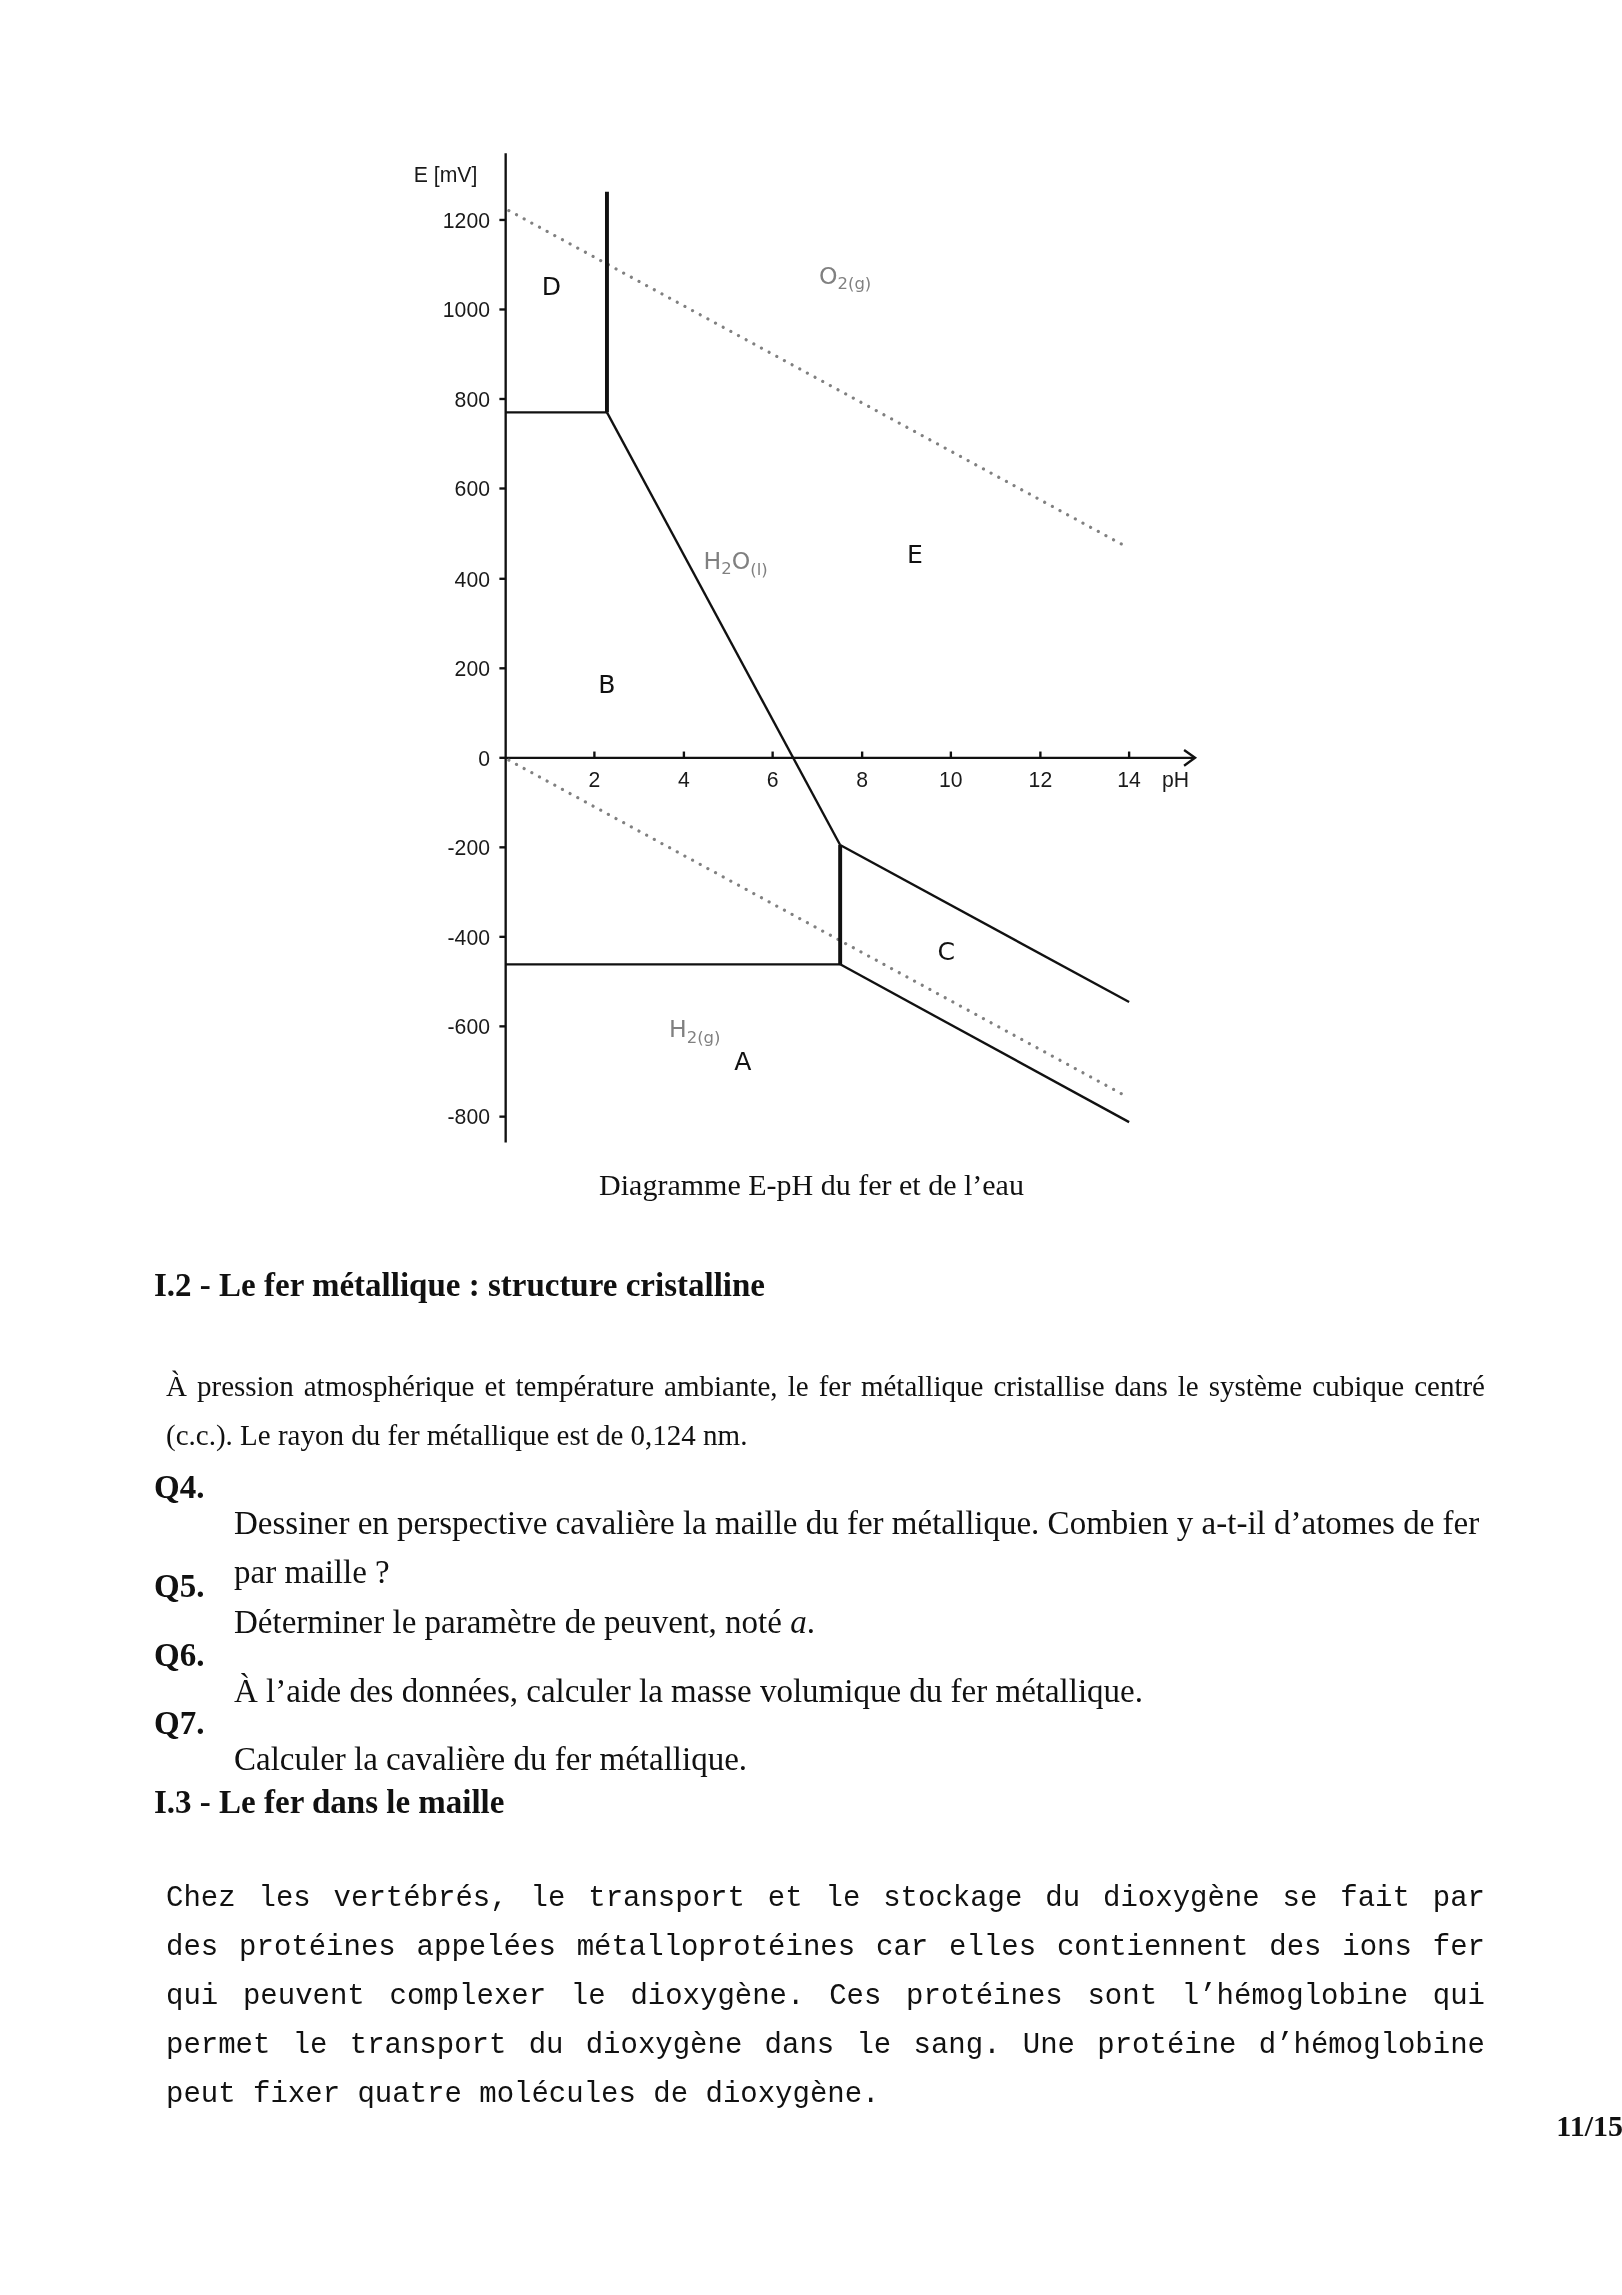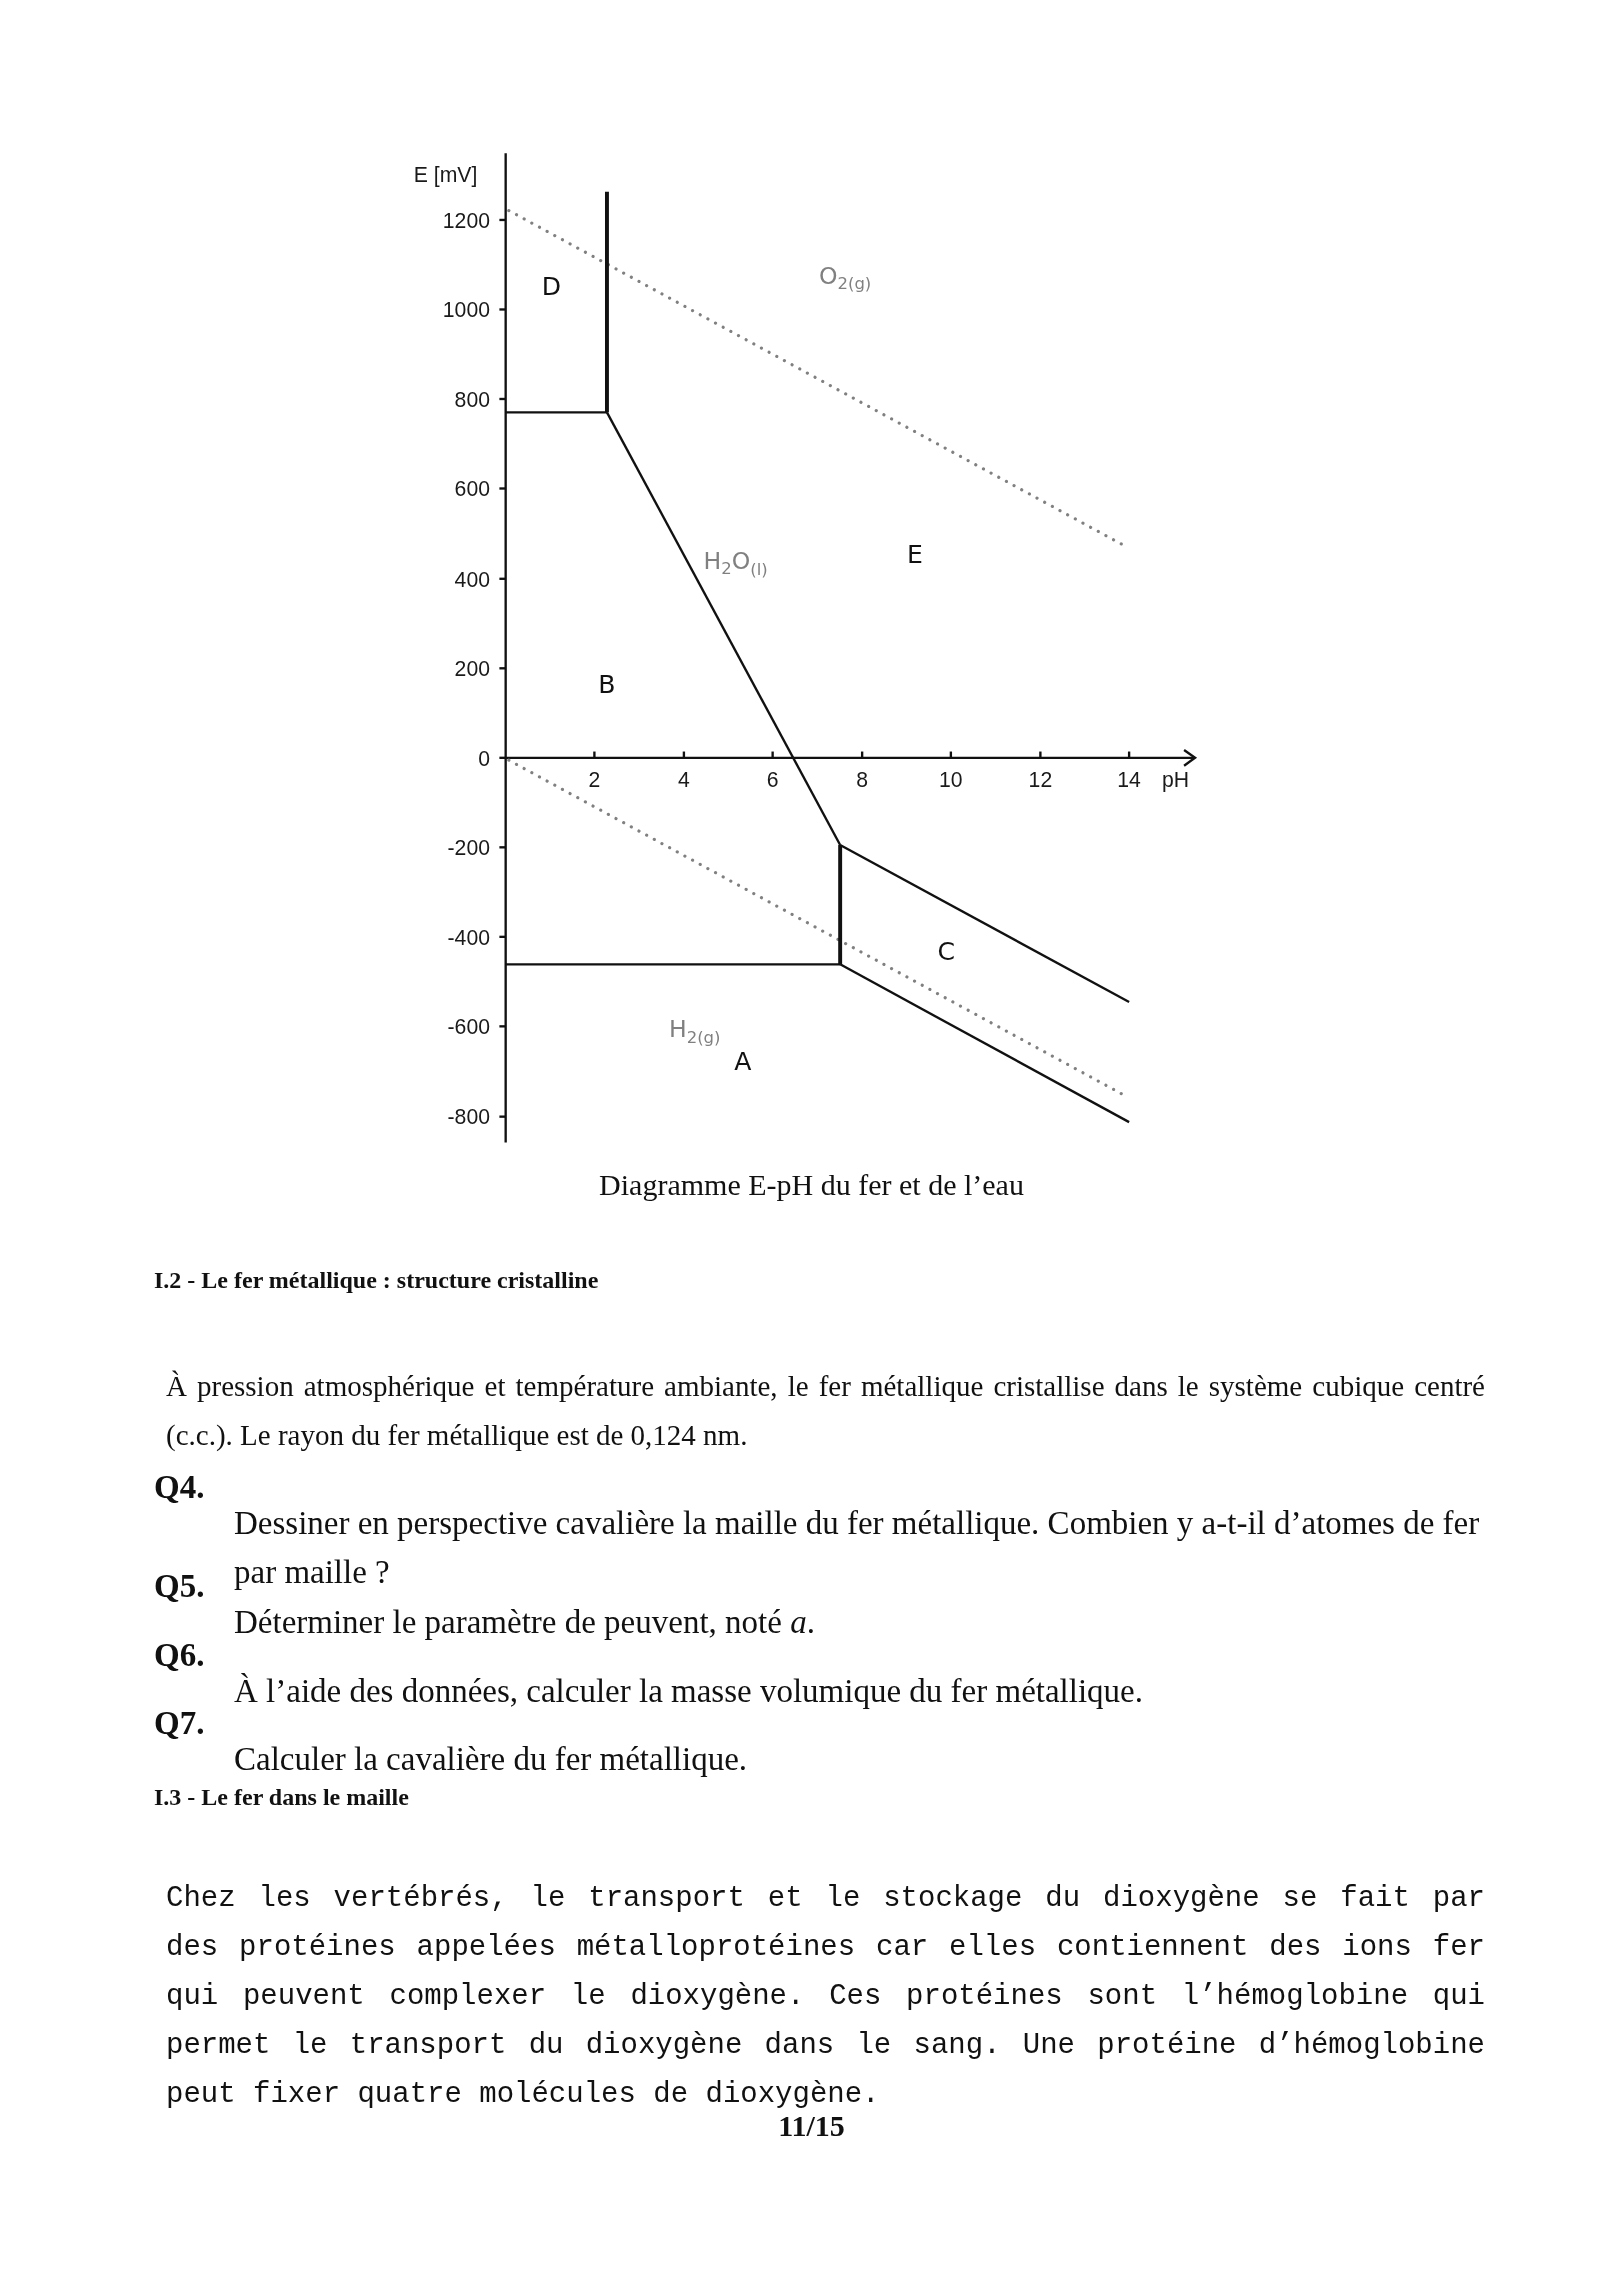--- a/index.html
+++ b/index.html
@@ -4,26 +4,26 @@
 <style>
   html, body { margin: 0; padding: 0; background: #ffffff; }
   body { width: 1623px; height: 2295px; position: relative; overflow: hidden;
          font-family: "Liberation Serif", "DejaVu Serif", serif; color: #111111; }
   #chart { position: absolute; left: 0; top: 0; width: 1623px; height: 1178px; }
   .axis-text { font-family: "Liberation Sans", "DejaVu Sans", sans-serif; font-size: 27px; fill: #1a1a1a; }
   .region-label { font-family: "DejaVu Sans", "Liberation Sans", sans-serif; font-size: 32px; fill: #111111; }
   .species-label { font-family: "DejaVu Sans", "Liberation Sans", sans-serif; font-size: 30px; fill: #808080; }
   .species-sub { font-size: 21px; }
   .caption { position: absolute; top: 1168px; left: 0; width: 1623px; text-align: center; font-size: 30px; }
-  .heading { position: absolute; left: 154px; font-weight: bold; font-size: 24px; }
+  .heading { position: absolute; left: 154px; font-weight: bold; font-size: 33px; }
   .para { position: absolute; left: 154px; width: 1319px; font-size: 29px; line-height: 49px; text-align: justify; margin: 12px; }
   .q { position: absolute; left: 154px; width: 1327px; font-size: 33px; line-height: 49px; }
   .q .qnum { position: absolute; left: 0; top: 0; font-weight: bold; }
   .q .qtext { display: block; margin-left: 80px; margin-top: 36px; }
-  .footer { position: absolute; top: 2109px; left: 0; width: 1623px; text-align: center; font-weight: bold; font-size: 30px; }
+  .footer { position: absolute; top: 2109px; left: 0; width: 1623px; text-align: right; font-weight: bold; font-size: 30px; }
 </style>
 </head>
 <body>
 
 <svg id="chart" viewBox="0 0 2067 1500" xmlns="http://www.w3.org/2000/svg">
 
   <g stroke="#111" stroke-width="3" fill="none">
     <line x1="644" y1="195" x2="644" y2="1455"></line>
     <line x1="644" y1="965" x2="1522" y2="965"></line>
     <polyline points="1508,955 1522,965 1508,975"></polyline>

